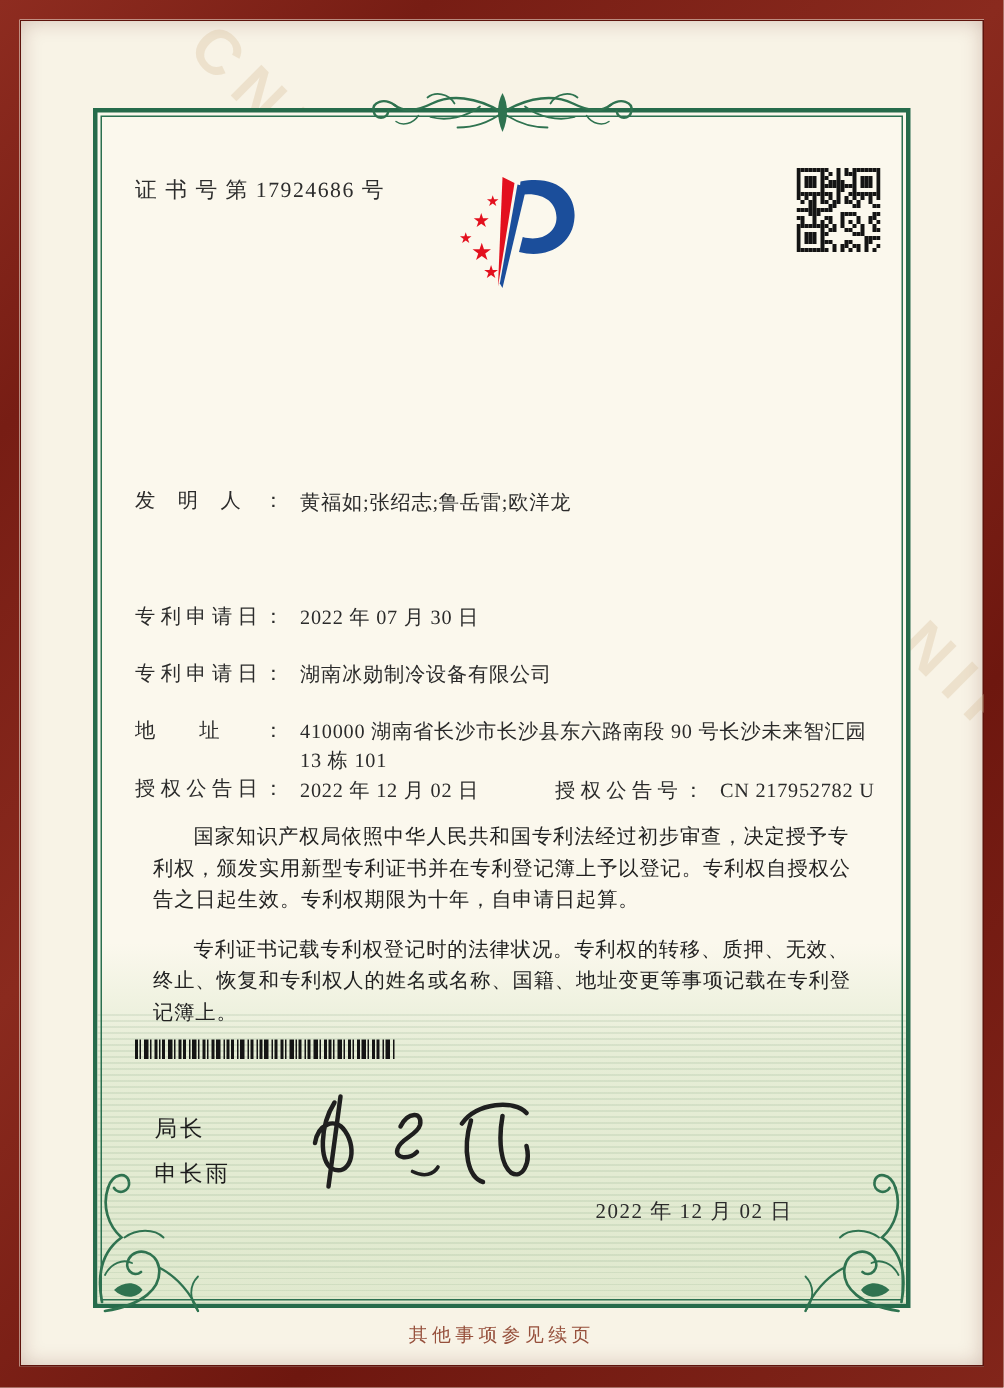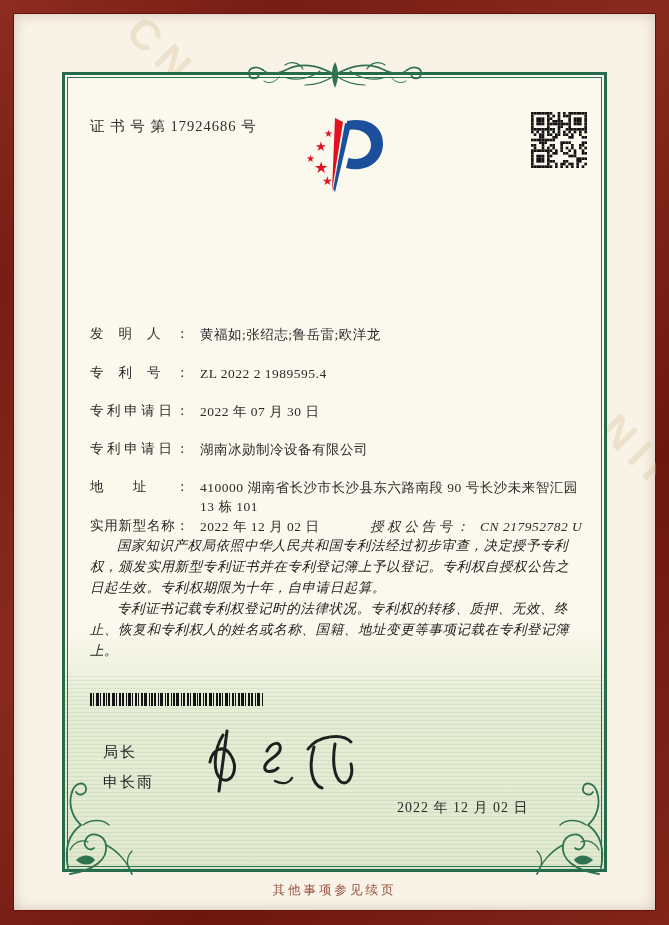--- a/index.html
+++ b/index.html
@@ -60,27 +60,27 @@
     position:absolute;left:0;right:0;top:122px;text-align:center;
     font-size:31px;font-weight:bold;color:#111;letter-spacing:6px;
   }
   
   .frow{position:absolute;left:25px;font-size:13.5px;color:#2b2b2b;display:flex;align-items:flex-start;}
   .flabel{
     display:inline-block;width:99px;flex:0 0 99px;
     text-align:justify;text-align-last:justify;-moz-text-align-last:justify;
   }
   .fvalue{display:inline-block;margin-left:11px;max-width:392px;line-height:19px;letter-spacing:.5px;}
-  .frow2{position:absolute;left:305px;display:flex;align-items:flex-end;font-size:13.5px;color:#2b2b2b;font-style:italic;}
+  .frow2{position:absolute;left:305px;display:flex;align-items:flex-end;font-size:13.5px;color:#2b2b2b;}
   
   .paras{
     position:absolute;left:25px;top:460px;width:490px;
     font-size:13.5px;line-height:21px;color:#222;letter-spacing:.6px;
   }
-  .paras p{margin:0;text-indent:2em;font-style:italic;}
+  .paras p{margin:12px;text-indent:2em;}
   
   .barcode{position:absolute;left:25px;top:618px;width:180px;height:13px;font-size:0;}
   .barcode i{display:inline-block;height:100%;background:#141414;}
   
   .sig-role{position:absolute;left:38px;top:668px;font-size:15px;color:#1d1d1d;letter-spacing:2px;}
   .sig-name{position:absolute;left:38px;top:698px;font-size:15px;color:#1d1d1d;letter-spacing:2px;}
   .sig-script{position:absolute;left:128px;top:650px;}
   .issue-date{position:absolute;left:332px;top:724px;font-size:14px;color:#2b2b2b;letter-spacing:1px;}
   .page-no{position:absolute;left:0;right:0;top:768px;text-align:center;font-size:12.5px;color:#333;letter-spacing:1px;}
   .footer-note{
@@ -384,38 +384,34 @@
               <text x="37" y="70" font-size="12">★</text>
             </g>
           </svg>
         </div>
 
 
         <div class="frow" style="top:250px">
           <span class="flabel">发明人：</span>
           <span class="fvalue">黄福如;张绍志;鲁岳雷;欧洋龙</span>
         </div>
-        <div class="frow" style="top:289px">
-          <span class="flabel">专利号：</span>
-          <span class="fvalue">ZL 2022 2 1989595.4</span>
-        </div>
         <div class="frow" style="top:327px">
           <span class="flabel">专利申请日：</span>
           <span class="fvalue">2022 年 07 月 30 日</span>
         </div>
         <div class="frow" style="top:365px">
           <span class="flabel">专利申请日：</span>
           <span class="fvalue">湖南冰勋制冷设备有限公司</span>
         </div>
         <div class="frow" style="top:403px">
           <span class="flabel">地址：</span>
           <span class="fvalue">410000 湖南省长沙市长沙县东六路南段 90 号长沙未来智汇园 13 栋 101</span>
         </div>
         <div class="frow" style="top:442px">
-          <span class="flabel">实用新型名称：</span>
+          <span class="flabel">授权公告日：</span>
           <span class="fvalue">2022 年 12 月 02 日</span>
         </div>
         <div class="frow2" style="top:442px">
           <span class="flabel">授权公告号：</span>
           <span class="fvalue">CN 217952782 U</span>
         </div>
 
         <div class="paras">
           <p>国家知识产权局依照中华人民共和国专利法经过初步审查，决定授予专利权，颁发实用新型专利证书并在专利登记簿上予以登记。专利权自授权公告之日起生效。专利权期限为十年，自申请日起算。</p>
           <p>专利证书记载专利权登记时的法律状况。专利权的转移、质押、无效、终止、恢复和专利权人的姓名或名称、国籍、地址变更等事项记载在专利登记簿上。</p>

